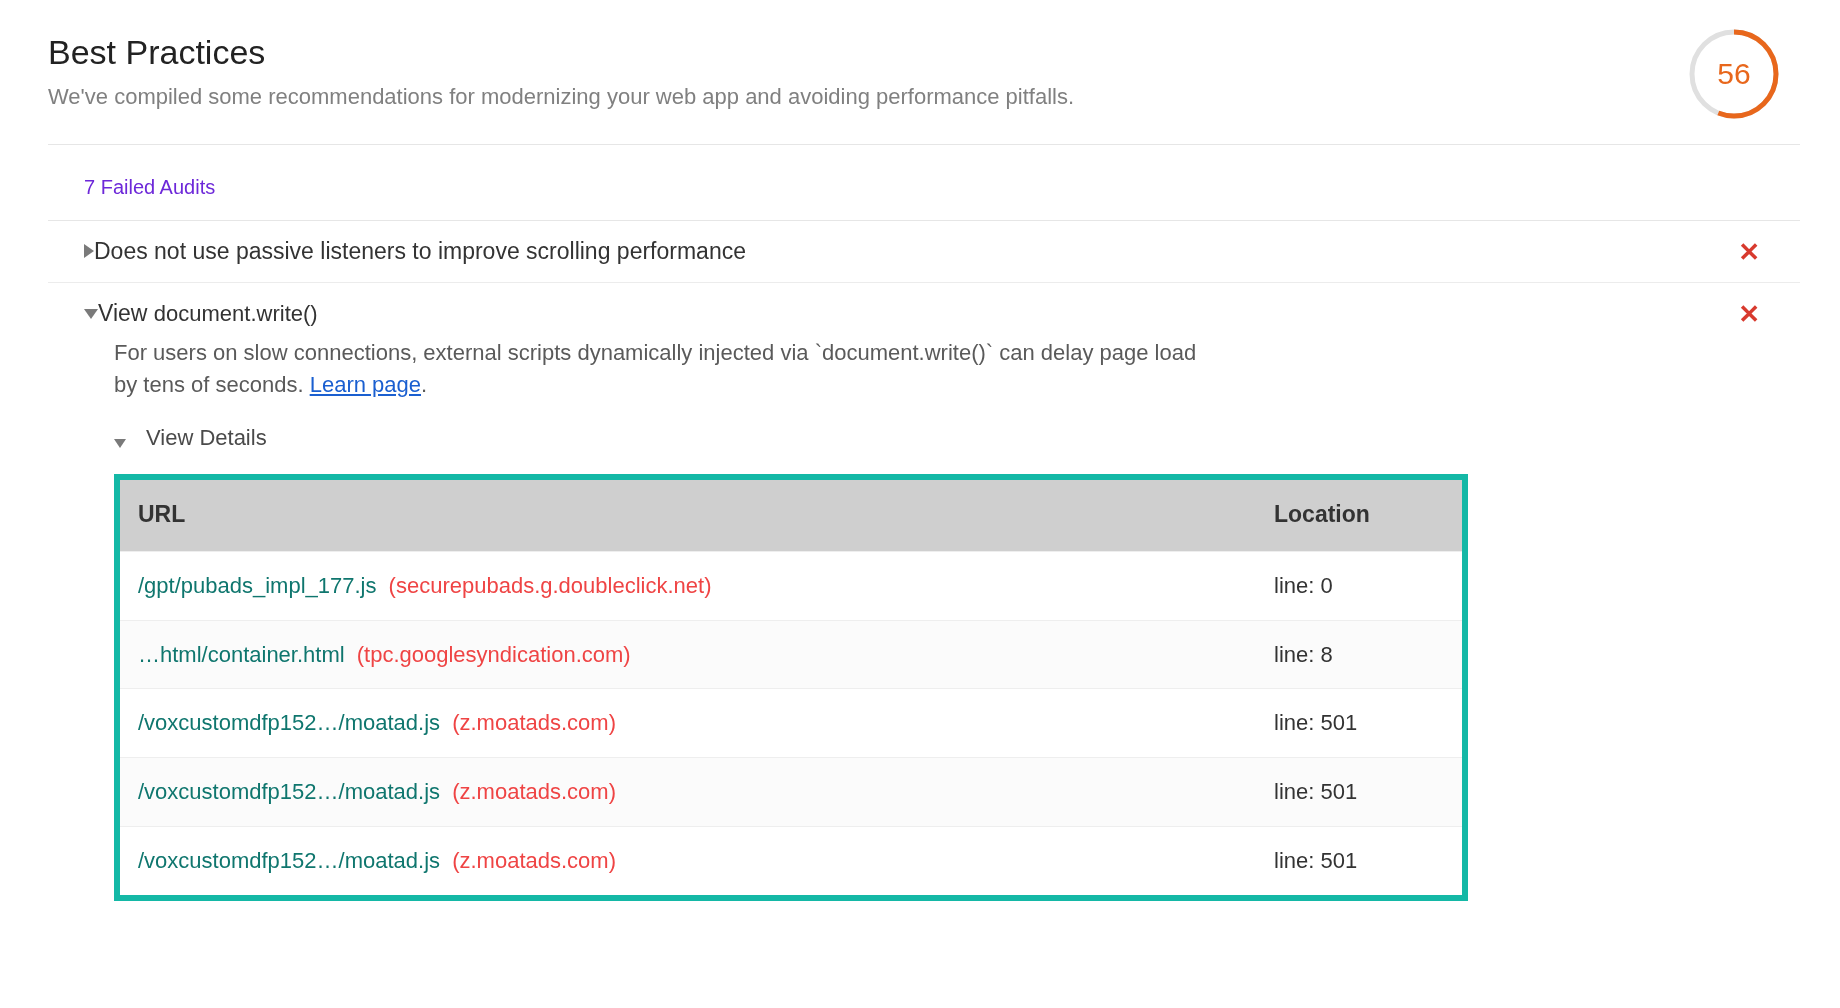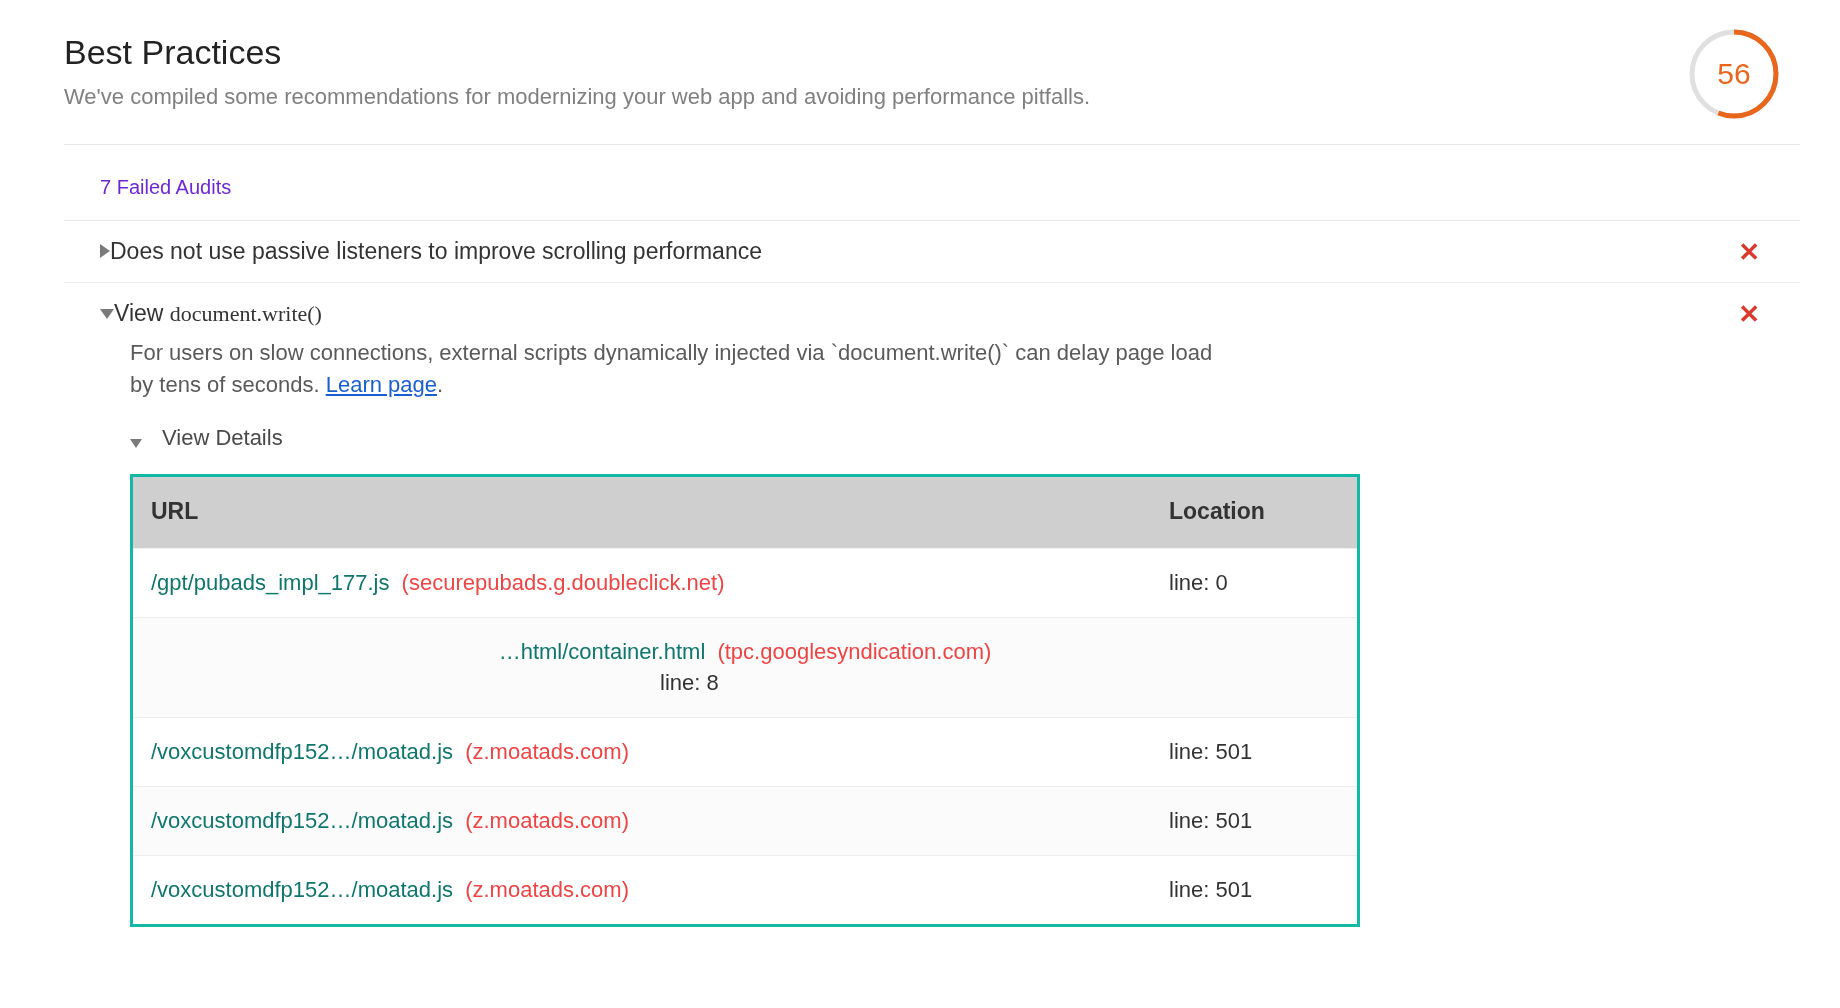--- a/index.html
+++ b/index.html
@@ -4,21 +4,21 @@
 <style>
   * { box-sizing: border-box; margin: 0; padding: 0; }
   html, body {
     font-family: -apple-system, BlinkMacSystemFont, "Segoe UI", Helvetica, Arial, sans-serif;
     background: #fff;
     color: #333;
     font-size: 22px;
     line-height: 1.45;
     width: 1840px;
   }
-  .page { padding: 0 40px 40px 64px; }
+  .page { padding: 0 40px 40px 48px; }
 
   
   .header {
     display: flex;
     align-items: flex-start;
     justify-content: space-between;
     padding: 28px 0 24px 0;
     border-bottom: 1px solid #e6e6e6;
   }
   .header-text { max-width: 1380px; }
@@ -104,21 +104,21 @@
     border-right: 6px solid transparent;
     border-top: 9px solid #7a7a7a;
     margin-top: 11px;
   }
   .audit-title {
     flex: 1;
     font-size: 23px;
     color: #333;
   }
   .audit-title code {
-    font-family: Liberation Serif, serif;
+    font-family: Liberation Sans, sans-serif;
     font-size: 22px;
   }
   .x-mark {
     color: #d83a2e;
     font-size: 26px;
     font-weight: 700;
     line-height: 1;
     margin-top: 4px;
   }
   .audit-desc {
@@ -140,22 +140,22 @@
     display: flex;
     align-items: center;
     gap: 20px;
     color: #4a4a4a;
     font-size: 22px;
     margin-bottom: 20px;
   }
 
   
   .tbl {
-    border: 3px solid #14b8a6;
-    width: 1230px;
+    border: 6px solid #14b8a6;
+    width: 1354px;
   }
   .tbl-head, .tbl-row {
     display: flex;
     align-items: center;
     padding: 18px 18px;
   }
   .tbl-head {
     background: #cfcfcf;
     font-weight: 700;
     color: #333;
@@ -224,21 +224,21 @@
       <div class="tbl">
         <div class="tbl-head">
           <div class="col-url">URL</div>
           <div class="col-loc">Location</div>
         </div>
         <div id="tbl-body">
             <div class="tbl-row" style="background: rgb(255, 255, 255);">
               <div class="col-url"><span class="url-path">/gpt/pubads_impl_177.js</span><span class="url-host"> (securepubads.g.doubleclick.net)</span></div>
               <div class="col-loc">line: 0</div>
             </div>
-            <div class="tbl-row" style="background: rgb(251, 251, 251); flex-direction: column;">
+            <div class="tbl-row" style="background: rgb(251, 251, 251);">
               <div class="col-url"><span class="url-path">…html/container.html</span><span class="url-host"> (tpc.googlesyndication.com)</span></div>
               <div class="col-loc">line: 8</div>
             </div>
             <div class="tbl-row" style="background: rgb(255, 255, 255);">
               <div class="col-url"><span class="url-path">/voxcustomdfp152…/moatad.js</span><span class="url-host"> (z.moatads.com)</span></div>
               <div class="col-loc">line: 501</div>
             </div>
             <div class="tbl-row" style="background: rgb(251, 251, 251);">
               <div class="col-url"><span class="url-path">/voxcustomdfp152…/moatad.js</span><span class="url-host"> (z.moatads.com)</span></div>
               <div class="col-loc">line: 501</div>

